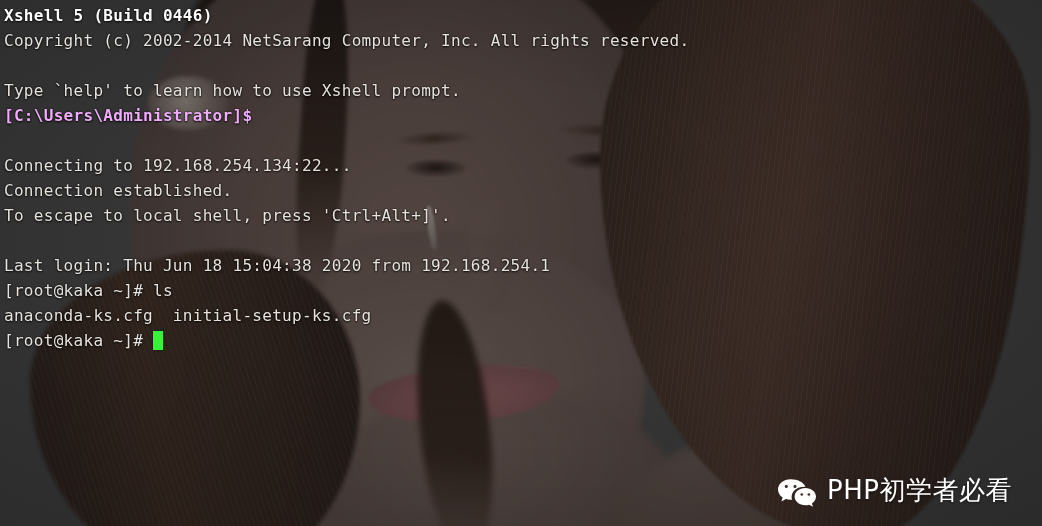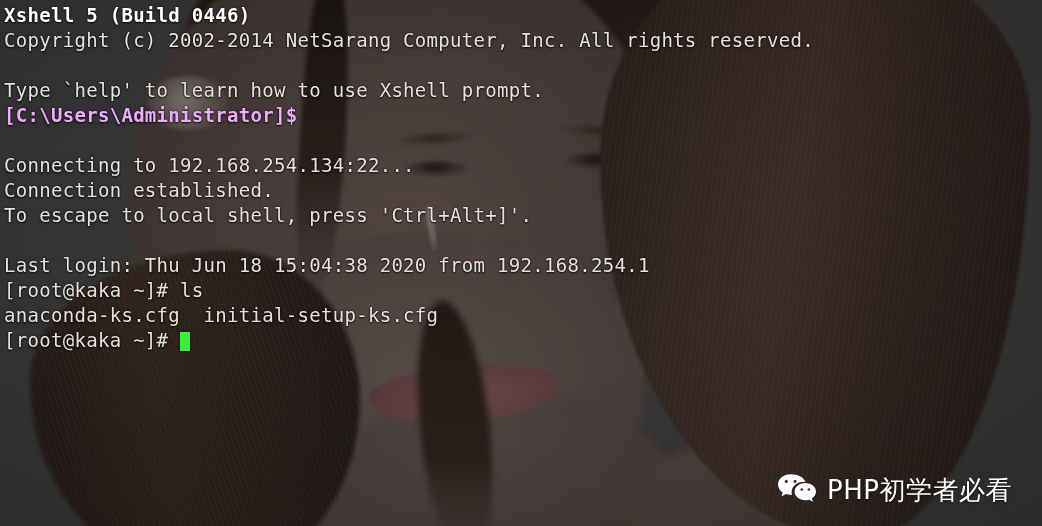--- a/index.html
+++ b/index.html
@@ -251,21 +251,21 @@
     inset: 0;
     background: radial-gradient(ellipse 80% 80% at 45% 45%, rgba(0,0,0,0) 35%, rgba(0,0,0,0.22) 100%);
   }
 
   
   #terminal {
     position: absolute;
     inset: 0;
     padding: 3px 0 0 4px;
     box-sizing: border-box;
-    font-size: 19px;
+    font-size: 16px;
     line-height: 25px;
     letter-spacing: 0.3px;
     white-space: pre;
     color: #e6e2dd;
     text-shadow: 0 0 2px rgba(0,0,0,0.85), 0 1px 2px rgba(0,0,0,0.7);
   }
   .tline { height: 25px; }
   .bold { font-weight: bold; color: #ffffff; }
   .green { color: #f0abfc; font-weight: bold; }
   .cursor {
@@ -276,21 +276,21 @@
     vertical-align: -4px;
     box-shadow: 0 0 3px rgba(0,0,0,.5);
   }
 
   
   #watermark {
     position: absolute;
     right: 30px;
     bottom: 18px;
     display: flex;
-    align-items: flex-start;
+    align-items: flex-end;
     gap: 10px;
     color: #ffffff;
     font-family: "DejaVu Sans", "Liberation Sans", sans-serif;
     font-size: 26px;
     letter-spacing: 0.5px;
     text-shadow: 0 1px 3px rgba(0,0,0,0.55);
   }
   #wechat-icon { display: block; }
 </style>
 </head>

